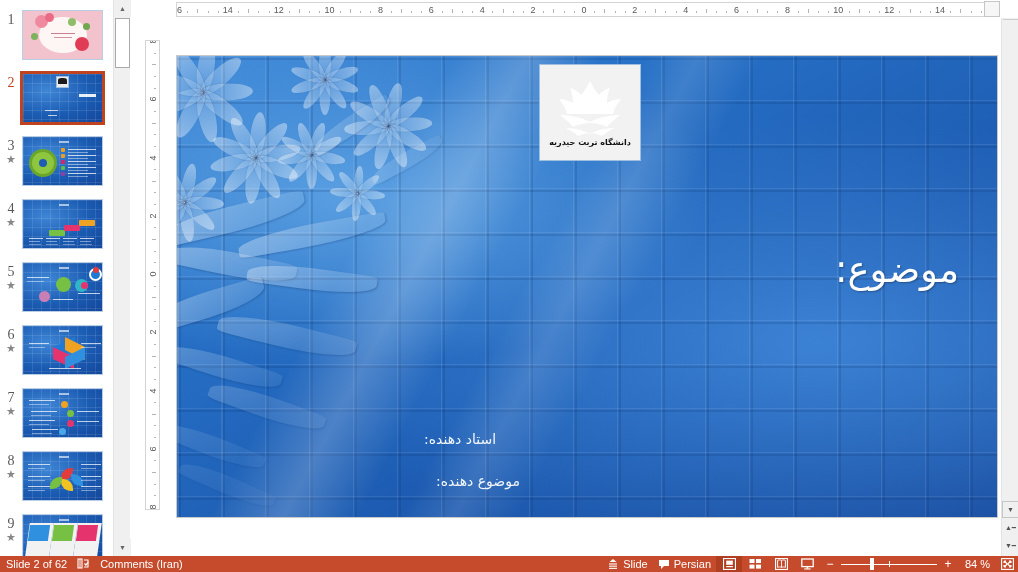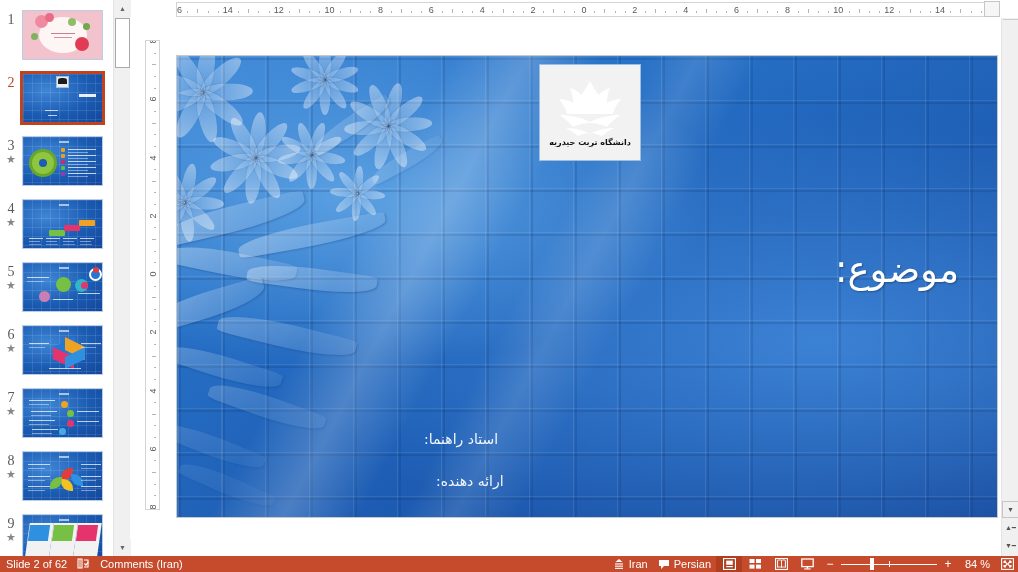--- a/index.html
+++ b/index.html
@@ -687,22 +687,22 @@
                C11 21 6 20 2 20 C6 25 9 30 10 35 L33 35 L56 35
                C57 30 60 25 64 20 C60 20 55 21 50 24 C50 19 51 14 53 9
                C49 10 45 12 42 16 C39 13 37 9 33 2 Z"></path>
           <path class="glyph" fill="#111" d="M3 36 C12 36 24 38 33 43 C42 38 54 36 63 36
                C58 40 53 44 50 48 C44 45 38 44 33 44 C28 44 22 45 16 48 C13 44 8 40 3 36 Z"></path>
           <path class="glyph" fill="#111" d="M9 49 C17 49 26 51 33 55 C40 51 49 49 57 49
                C52 52 48 54 45 57 C41 55 37 54 33 54 C29 54 25 55 21 57 C18 54 14 52 9 49 Z"></path>
         </svg>
         <div id="logo-caption">دانشگاه تربت حیدریه</div>
       </div>
-      <div id="advisor-text">استاد راهنما:</div>
-      <div id="presenter-text">ارائه دهنده:</div>
+      <div id="advisor-text">استاد دهنده:</div>
+      <div id="presenter-text">موضوع دهنده:</div>
     </div>
   </div>
 
   <div id="top-right-box"></div>
   <div id="v-scroll">
     <div id="v-scroll-thumb"></div>
     <div class="vs-btn" id="vs-down">▼</div>
     <div class="vs-btn" id="vs-prev">▲━</div>
     <div class="vs-btn" id="vs-next">▼━</div>
   </div>
@@ -725,21 +725,21 @@
 
     <div class="sb-item">
       <span class="sb-icon" style="margin-right:4px">
         <svg width="12" height="12" viewBox="0 0 12 12">
           <path d="M6 1 L9.5 4 H2.5 Z" fill="#fff"></path>
           <rect x="2" y="5.4" width="8" height="1.1" fill="#fff"></rect>
           <rect x="2" y="7.6" width="8" height="1.1" fill="#fff"></rect>
           <rect x="2" y="9.8" width="8" height="1.1" fill="#fff"></rect>
         </svg>
       </span>
-      <span>Iran</span>
+      <span>Slide</span>
     </div>
 
     <div class="sb-item">
       <span class="sb-icon" style="margin-right:4px">
         <svg width="12" height="12" viewBox="0 0 12 12">
           <path d="M1 2 h10 v6 h-5 l-3 3 v-3 h-2 z" fill="#fff"></path>
         </svg>
       </span>
       <span>Persian</span>
     </div>

